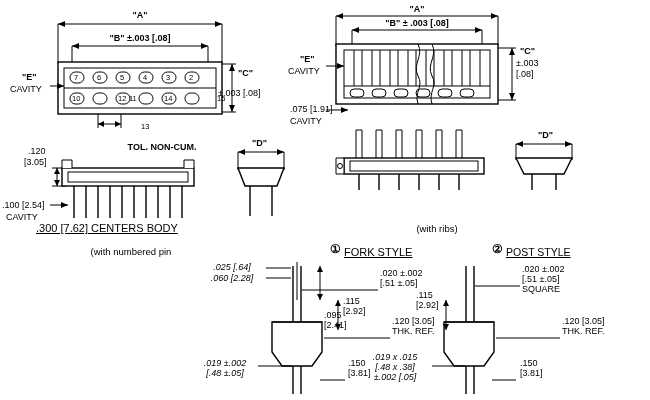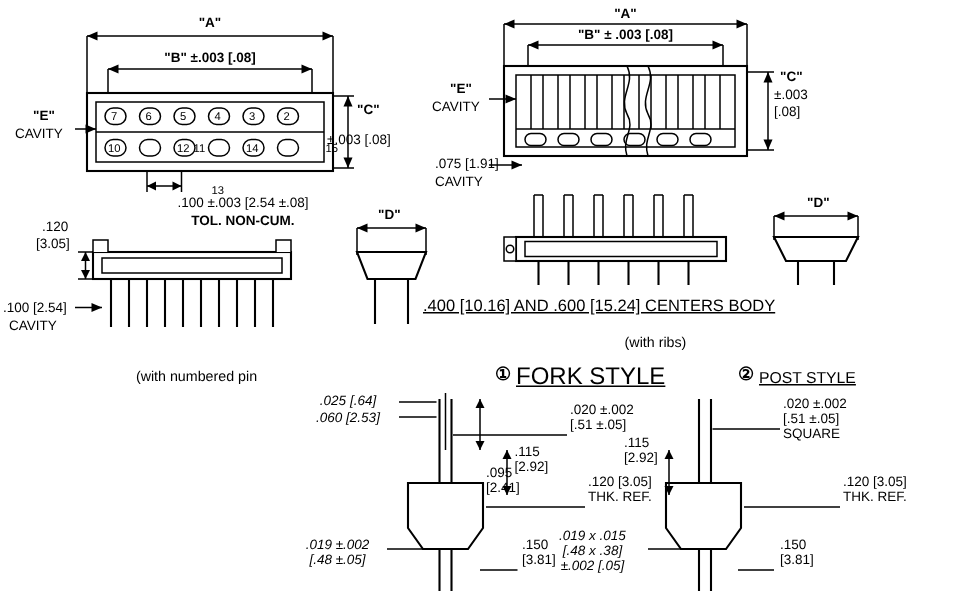--- a/index.html
+++ b/index.html
@@ -308,50 +308,49 @@
 <div class="pinno lbl" style="left:166px;top:73px;">3</div>
 <div class="pinno lbl" style="left:189px;top:73px;">2</div>
 
 <div class="pinno lbl" style="left:72px;top:94px;">10</div>
 <div class="pinno lbl" style="left:95px;top:94px;padding-left:34px;">11</div>
 <div class="pinno lbl" style="left:118px;top:94px;">12</div>
 <div class="pinno lbl" style="left:141px;top:94px;margin-top:28px;">13</div>
 <div class="pinno lbl" style="left:164px;top:94px;">14</div>
 <div class="pinno lbl" style="left:187px;top:94px;margin-left:30px;">15</div>
 
-<div class="lbl c" style="left:92px;top:130px;width:140px;">.100 ±.003 [2.54 ±.08]</div>
 <div class="lbl c" style="left:92px;top:142px;width:140px;font-weight:bold;">TOL. NON-CUM.</div>
 
 <div class="lbl" style="left:28px;top:146px;">.120</div>
 <div class="lbl" style="left:24px;top:157px;">[3.05]</div>
 <div class="lbl" style="left:2px;top:200px;">.100 [2.54]</div>
 <div class="lbl" style="left:6px;top:212px;">CAVITY</div>
 
 <div class="lbl b" style="left:252px;top:138px;">"D"</div>
 
+<div class="ttl" style="left:36px;top:222px;">.300 [7.62] CENTERS BODY</div>
 <div class="sub" style="left:26px;top:236px;width:210px;">(with numbered pin</div>
 
 <div class="lbl b c" style="left:397px;top:4px;width:40px;">"A"</div>
 <div class="lbl b c" style="left:367px;top:18px;width:100px;">"B" ± .003 [.08]</div>
 <div class="lbl b" style="left:300px;top:54px;">"E"</div>
 <div class="lbl" style="left:288px;top:66px;">CAVITY</div>
 <div class="lbl b" style="left:520px;top:46px;">"C"</div>
 <div class="lbl" style="left:516px;top:58px;">±.003</div>
 <div class="lbl" style="left:516px;top:69px;">[.08]</div>
 <div class="lbl" style="left:290px;top:104px;">.075 [1.91]</div>
 <div class="lbl" style="left:290px;top:116px;">CAVITY</div>
 <div class="lbl b" style="left:538px;top:130px;">"D"</div>
 
-<div class="ttl" style="left:282px;top:198px;">.400 [10.16] AND .600 [15.24] CENTERS BODY</div>
 <div class="sub" style="left:282px;top:213px;width:310px;">(with ribs)</div>
 
 <div class="lbl b" style="left:330px;top:244px;font-size:12px;">①</div>
-<div class="ttl" style="left:344px;top:246px;font-size:16px;">FORK STYLE</div>
+<div class="ttl" style="left:344px;top:246px;font-size:11px;">FORK STYLE</div>
 <div class="lbl r" style="left:200px;top:262px;width:64px;">.025 [.64]</div>
-<div class="lbl r" style="left:200px;top:273px;width:64px;">.060 [2.53]</div>
+<div class="lbl r" style="left:200px;top:273px;width:64px;">.060 [2.28]</div>
 <div class="lbl" style="left: 324px; top: 272px; white-space: pre; margin-top: 38px;">.095
 [2.41]</div>
 <div class="lbl" style="left: 343px; top: 296px; white-space: pre;">.115
 [2.92]</div>
 <div class="lbl" style="left: 380px; top: 268px; white-space: pre;">.020 ±.002
 [.51 ±.05]</div>
 <div class="lbl" style="left: 392px; top: 316px; white-space: pre;">.120 [3.05]
 THK. REF.</div>
 <div class="lbl r" style="left: 192px; top: 358px; width: 66px; white-space: pre;">.019 ±.002
 [.48 ±.05]</div>

